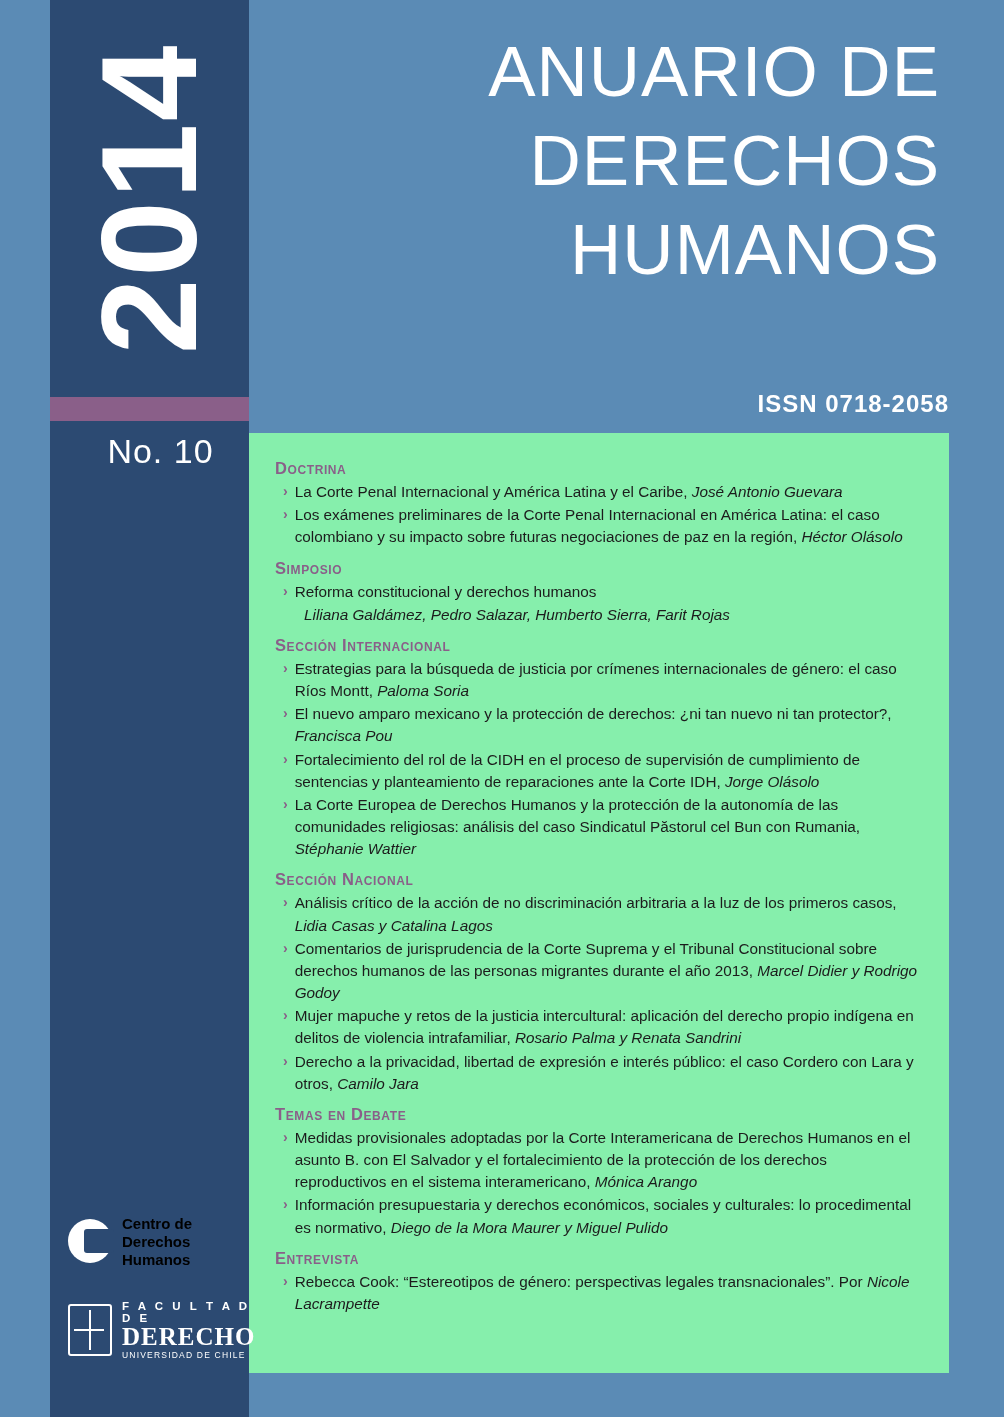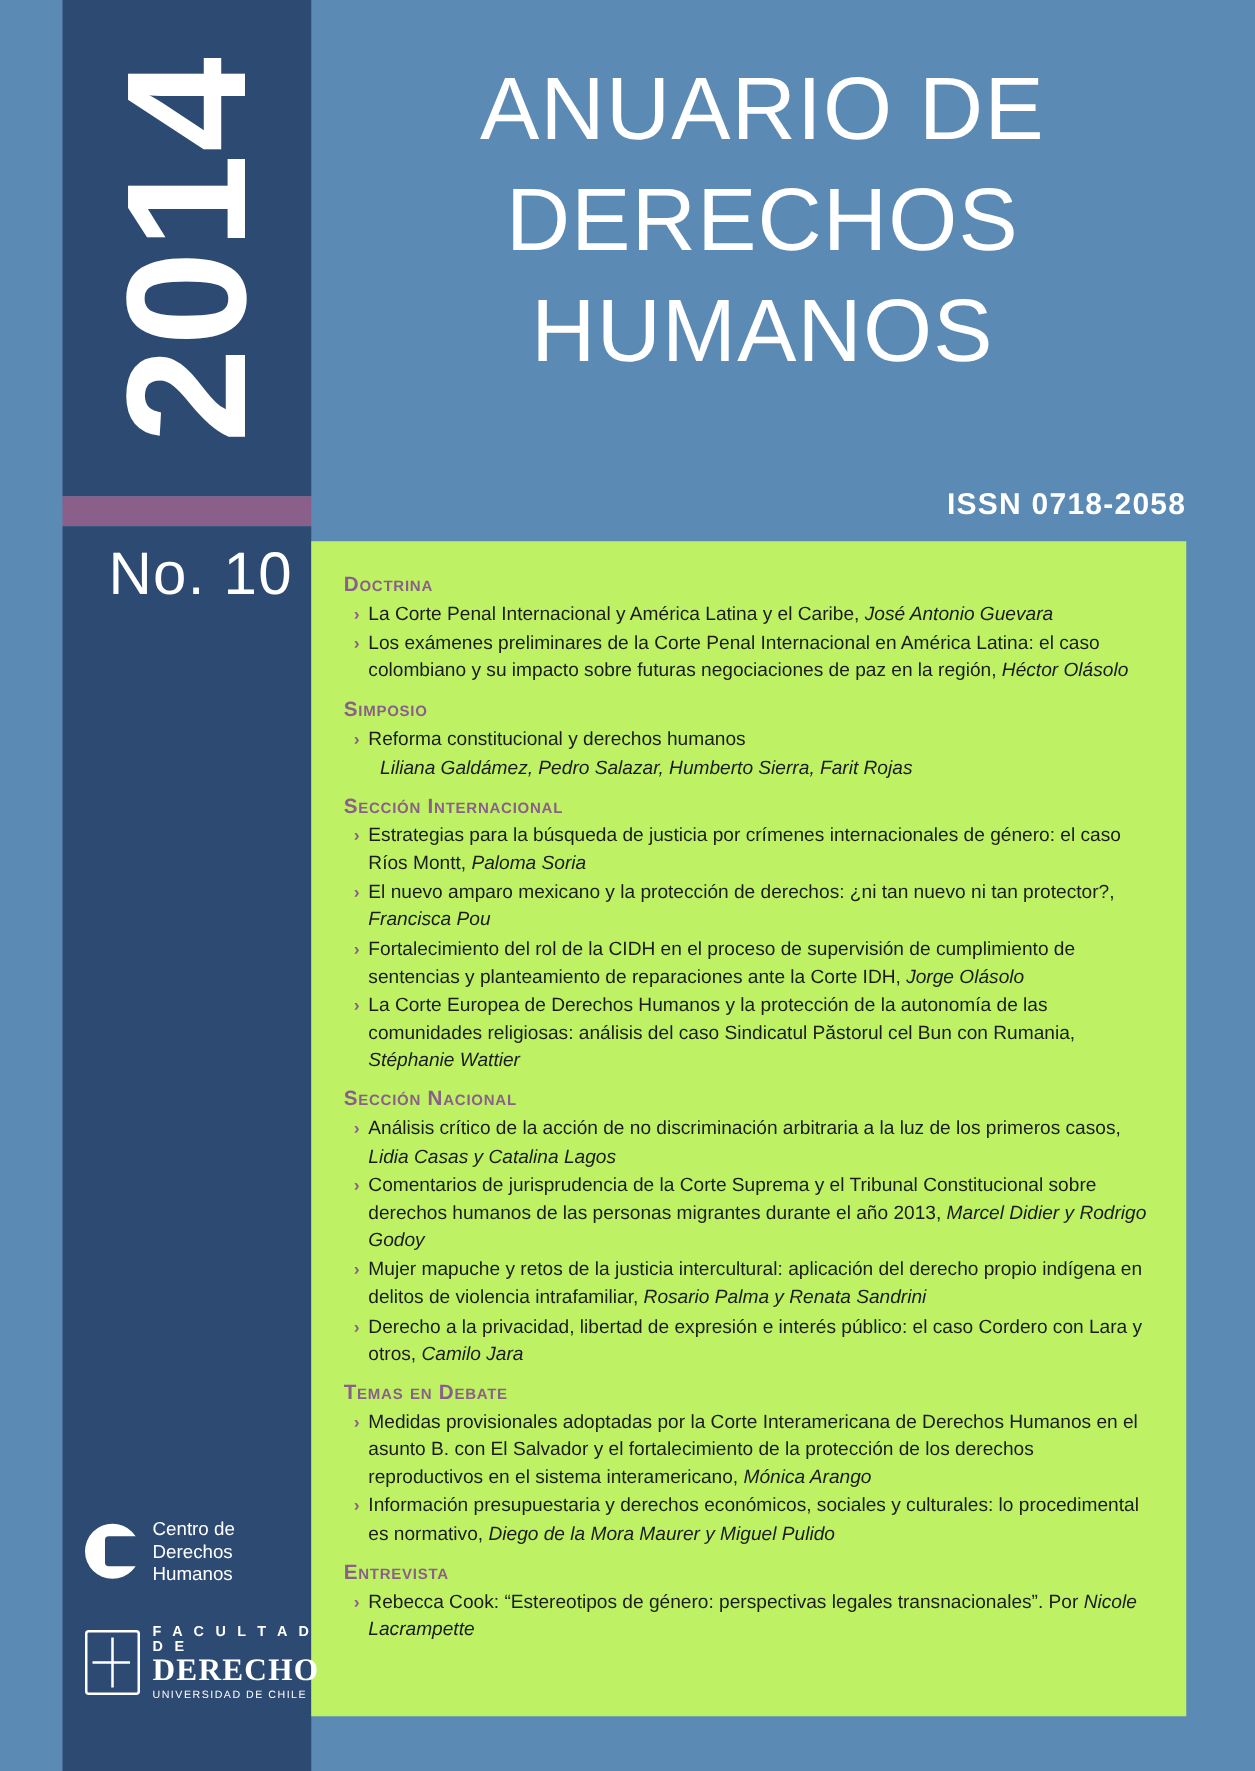--- a/index.html
+++ b/index.html
@@ -65,31 +65,31 @@
     white-space: nowrap;
     line-height: 1;
   }
   .issue-no {
     position: absolute;
     left: 50px;
     top: 432px;
     width: 221px;
     text-align: center;
     color: #ffffff;
-    font-size: 48px;
+    font-size: 34px;
     font-weight: normal;
     letter-spacing: 1px;
   }
   
   .masthead {
     position: absolute;
     left: 280px;
-    top: 44px;
+    top: 28px;
     width: 660px;
-    text-align: center;
+    text-align: right;
   }
   .masthead .line {
     color: #ffffff;
     font-size: 71px;
     line-height: 1.25;
     letter-spacing: 1px;
     font-weight: normal;
     white-space: nowrap;
   }
   .issn {
@@ -101,21 +101,21 @@
     font-weight: bold;
     letter-spacing: 1px;
   }
   
   .toc {
     position: absolute;
     left: 249px;
     top: 433px;
     width: 700px;
     height: 940px;
-    background: #bef264;
+    background: #86efac;
     box-sizing: border-box;
     padding: 26px 26px 10px 26px;
     overflow: hidden;
   }
   .section-title {
     color: #8a5f89;
     font-size: 16.5px;
     font-weight: bold;
     letter-spacing: 0.6px;
     margin: 10px 0 3px 0;
@@ -177,23 +177,23 @@
   }
   .logo-cdh .mark::after {
     content: "";
     position: absolute;
     left: 16px; top: 10px;
     width: 30px; height: 24px;
     background: #2c4a72;
     border-radius: 3px;
   }
   .logo-cdh .txt {
-    color: #ffffff;
+    color: #000000;
     font-size: 15px;
-    font-weight: normal;
+    font-weight: bold;
     line-height: 1.22;
   }
   .logo-fd {
     position: absolute;
     left: 68px;
     top: 1300px;
     width: 175px;
     display: flex;
     align-items: center;
   }

